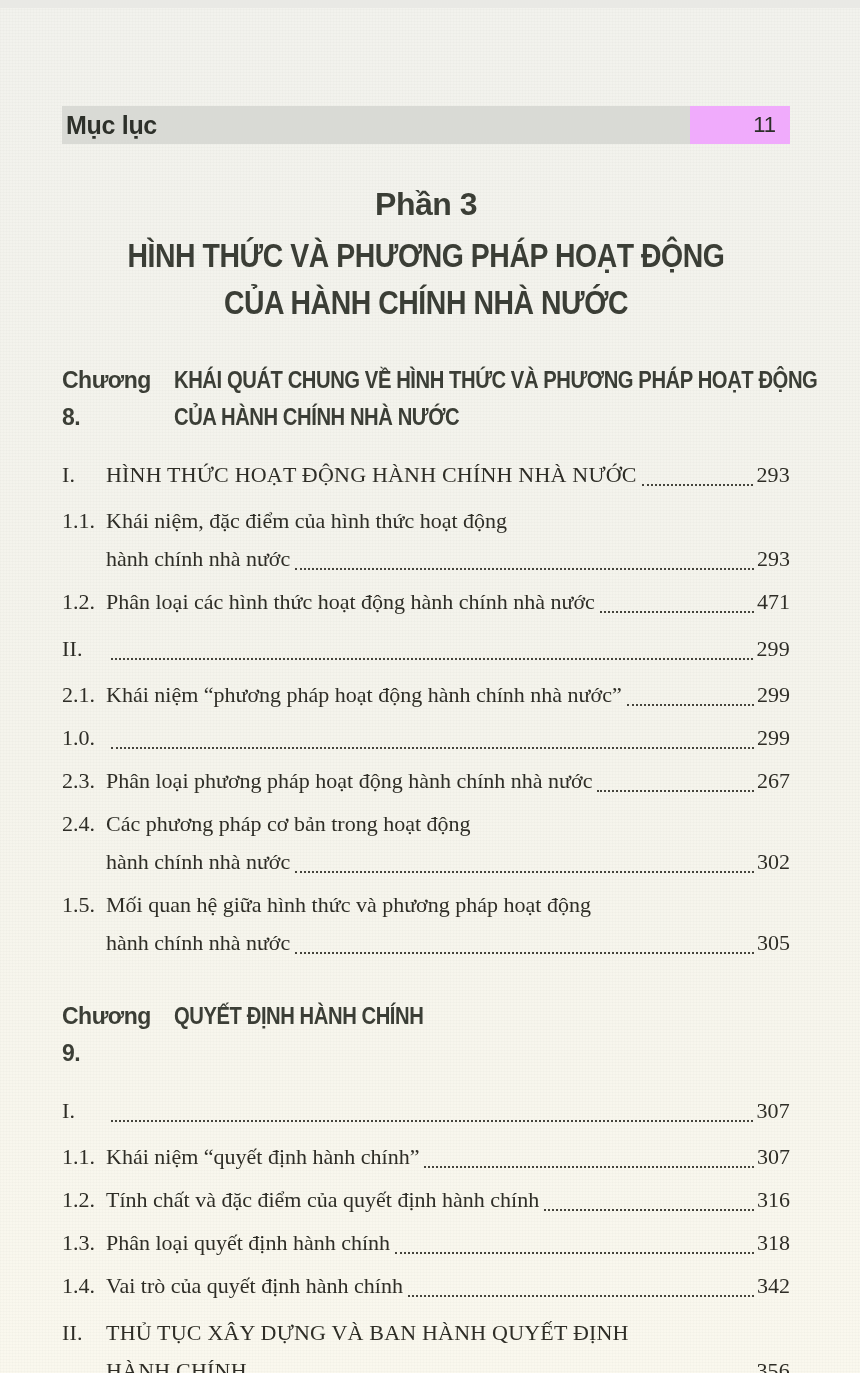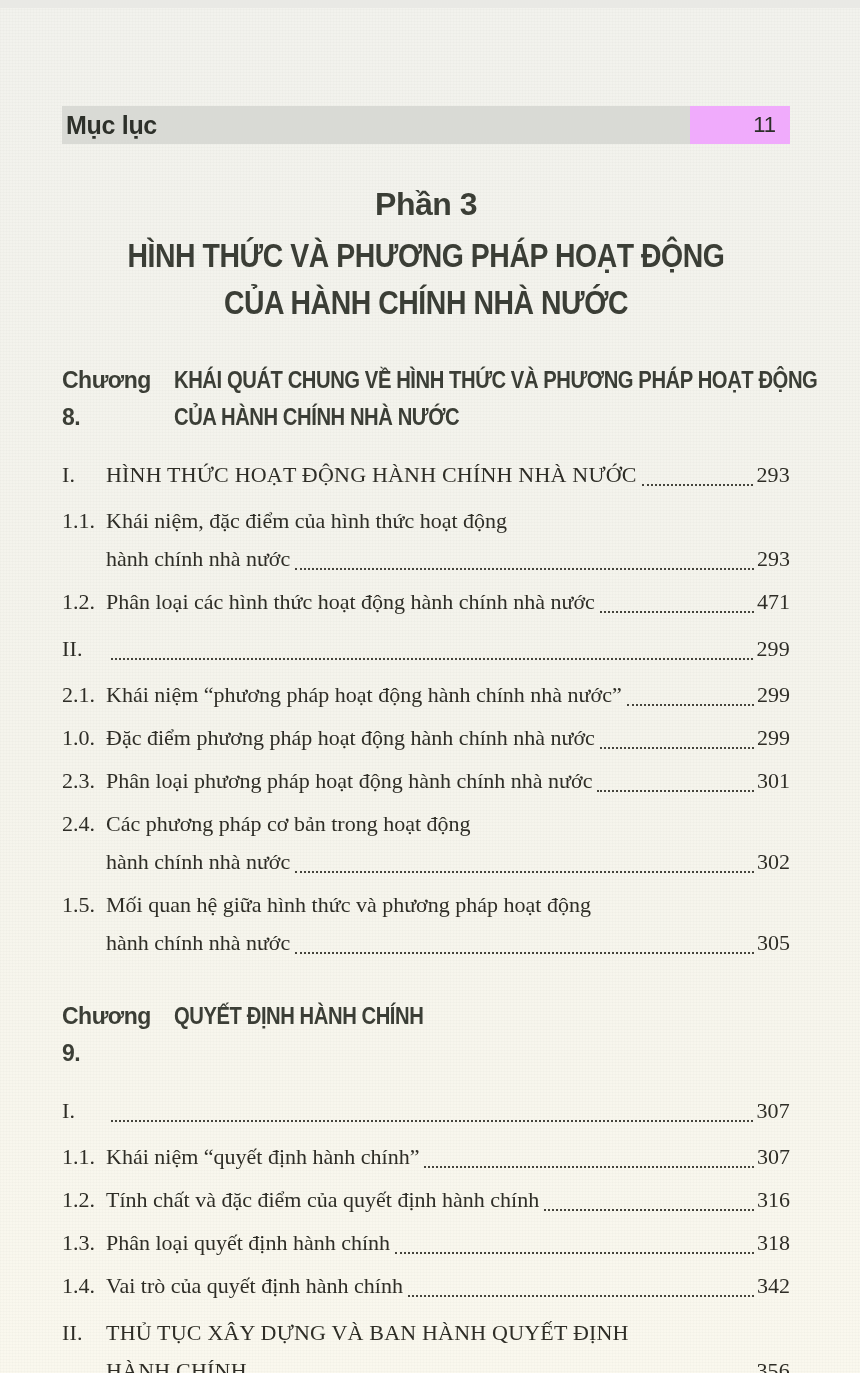--- a/index.html
+++ b/index.html
@@ -155,33 +155,32 @@
                   <span class="txt">Khái niệm “phương pháp hoạt động hành chính nhà nước”</span>
                   <span class="leader"></span>
                   <span class="pg">299</span>
                 </div>
               </div>
             </div>
             <div class="entry">
               <span class="num">1.0.</span>
               <div class="body">
                 <div class="line last">
-                  <span class="txt">Đặc điểm phương pháp hoạt động hành chính nhà nước</span>
                   <span class="leader"></span>
                   <span class="pg">299</span>
                 </div>
               </div>
             </div>
             <div class="entry">
               <span class="num">2.3.</span>
               <div class="body">
                 <div class="line last">
                   <span class="txt">Phân loại phương pháp hoạt động hành chính nhà nước</span>
                   <span class="leader"></span>
-                  <span class="pg">301</span>
+                  <span class="pg">267</span>
                 </div>
               </div>
             </div>
             <div class="entry">
               <span class="num">2.4.</span>
               <div class="body">
                 <div class="line"><span class="txt">Các phương pháp cơ bản trong hoạt động</span></div>
                 <div class="line last">
                   <span class="txt">hành chính nhà nước</span>
                   <span class="leader"></span>

